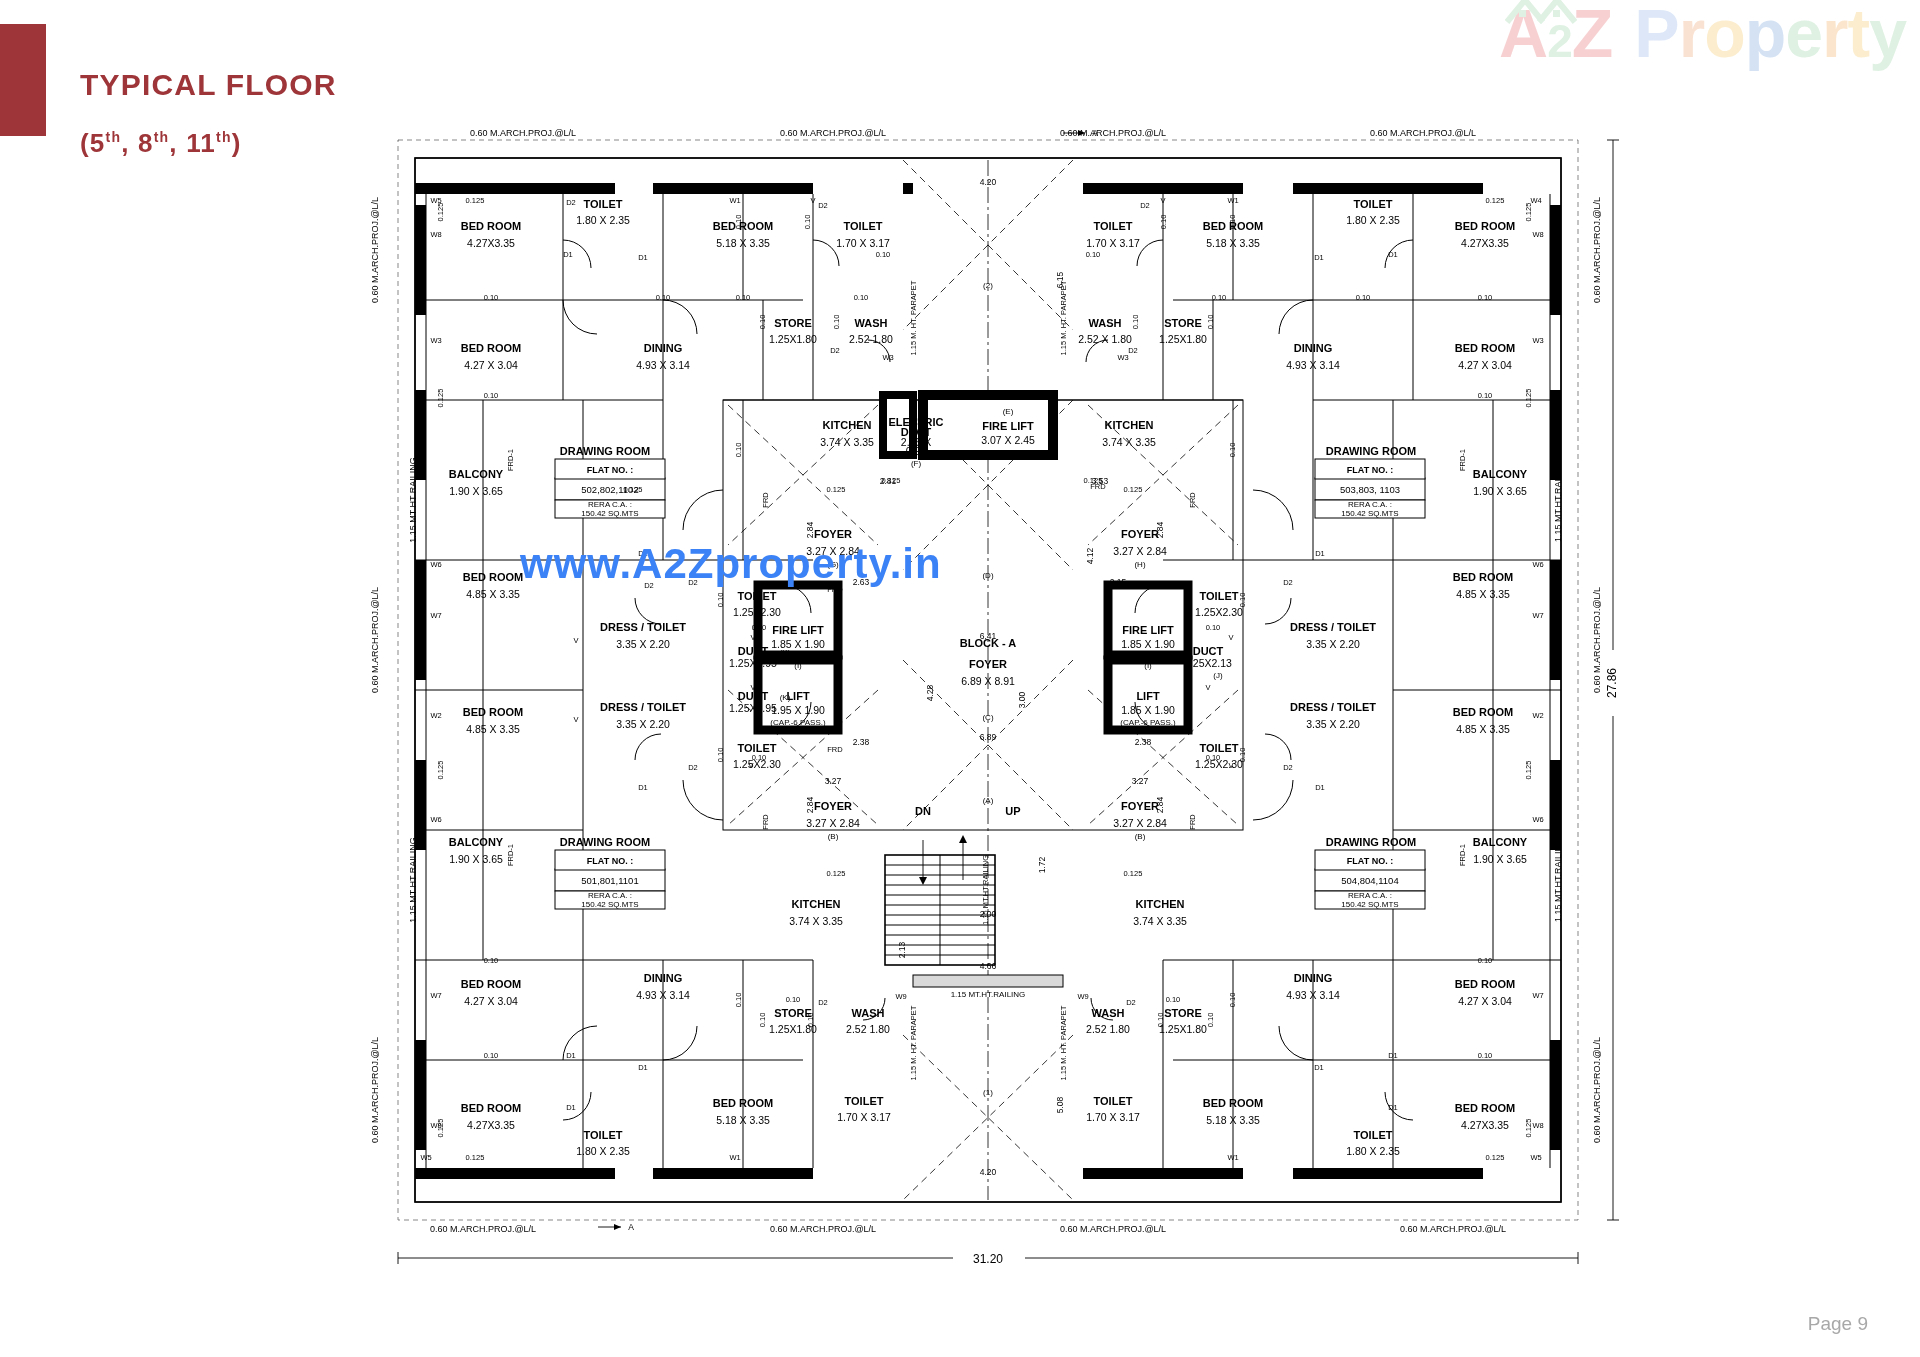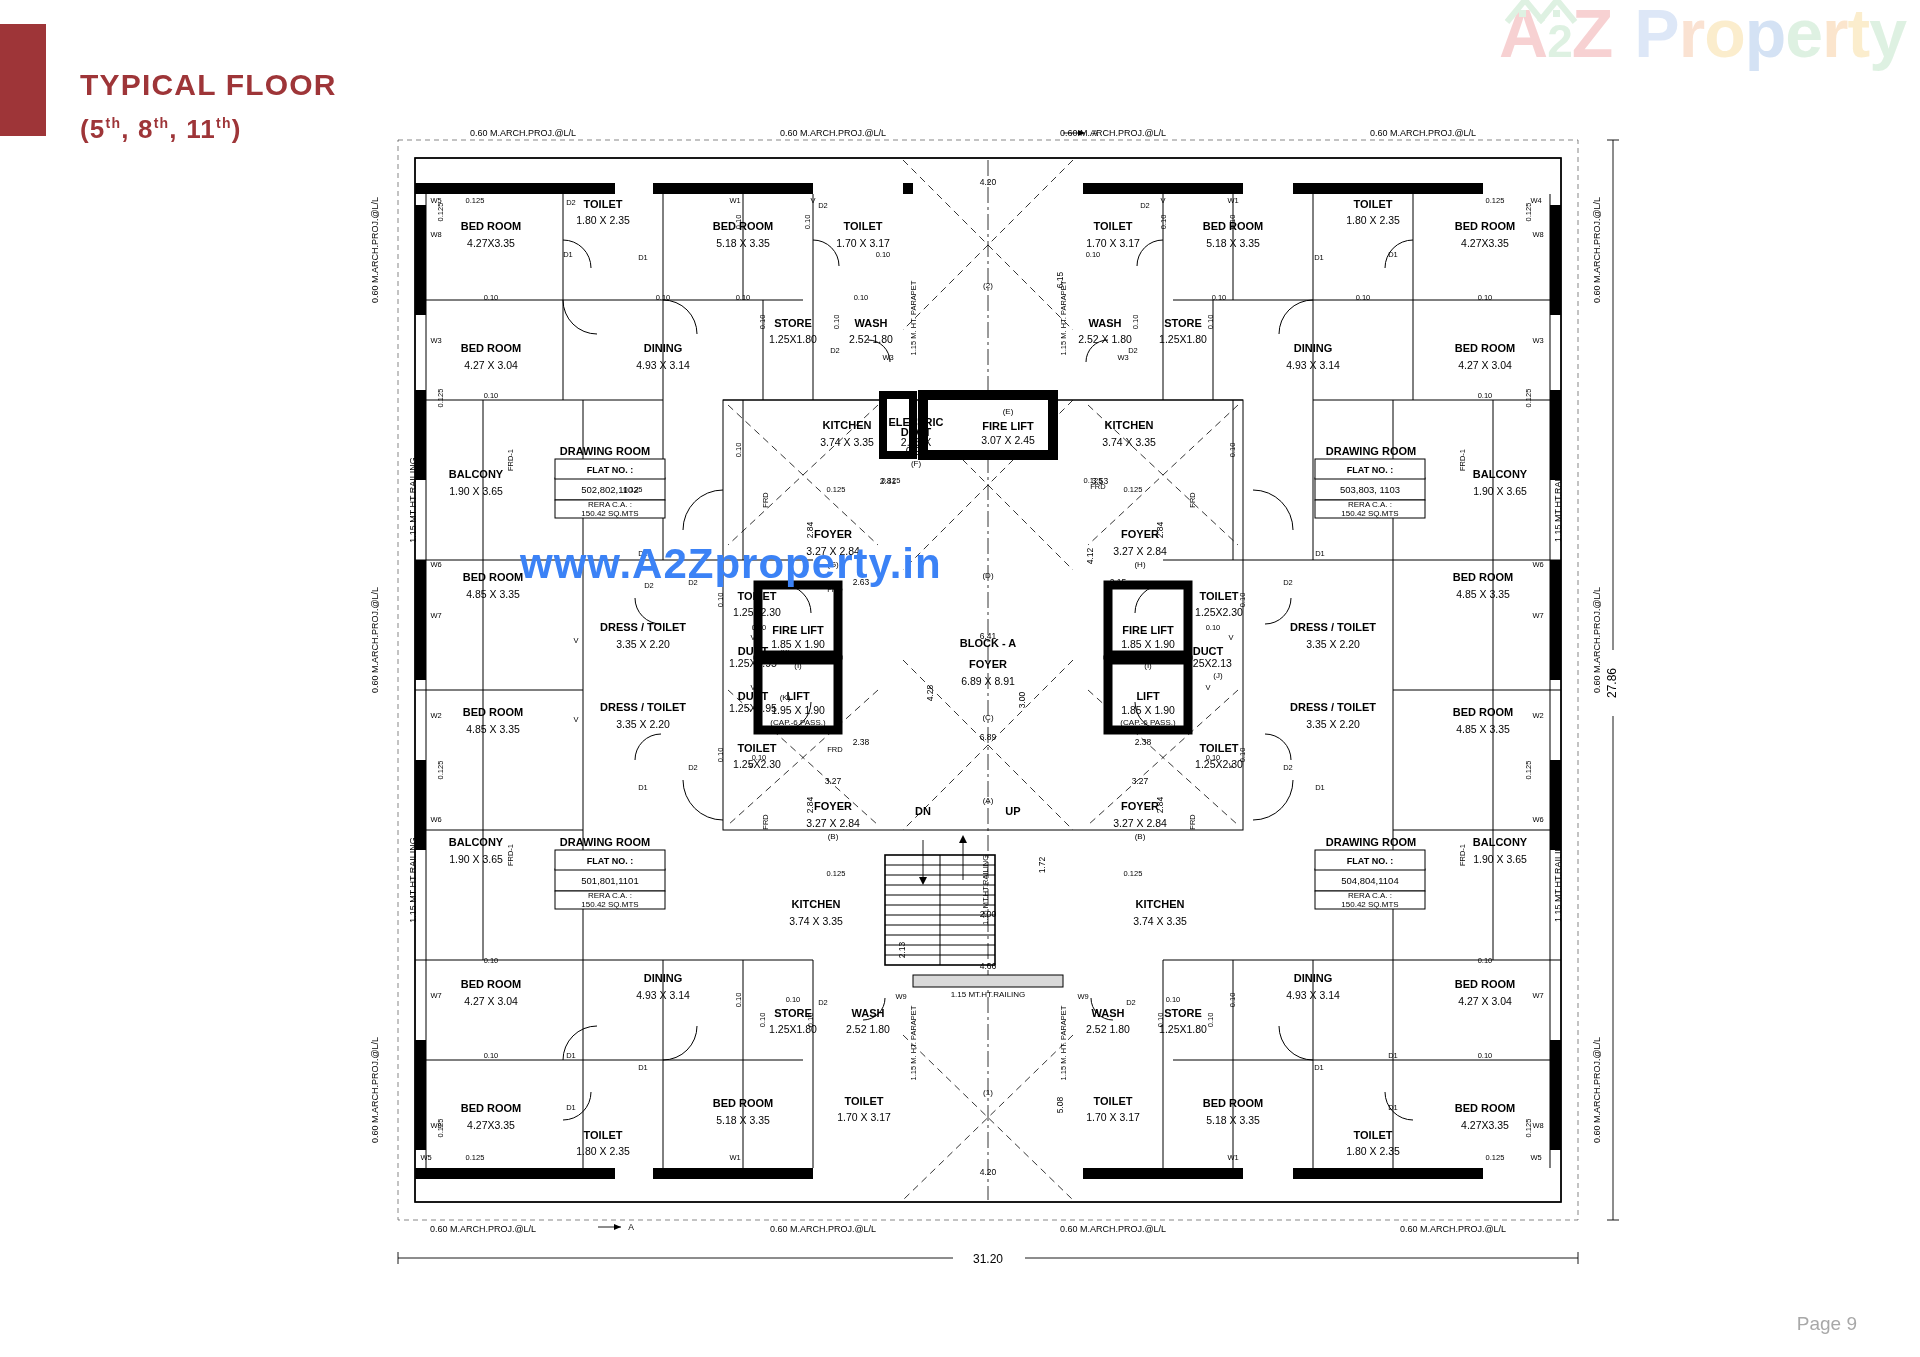--- a/index.html
+++ b/index.html
@@ -15,38 +15,38 @@
   #title-bar { position:absolute; left:0; top:24px; width:1920px; height:120px; }
   #title-swatch {
     position:absolute; left:0; top:24px; width:46px; height:112px;
     background:#9e3538;
   }
   #title-text {
     position:absolute; left:80px; top:44px;
     color:#9e3538; font-weight:bold; letter-spacing:1.2px;
   }
   #title-main { font-size:30px; line-height:34px; }
-  #title-sub  { font-size:26px; line-height:34px; margin-top:4px; }
+  #title-sub  { font-size:26px; line-height:34px; margin-top:18px; }
   #title-sub sup { font-size:14px; }
 
   
   #logo {
     position:absolute; right:14px; top:-6px;
     font-size:68px; font-weight:bold; letter-spacing:-1px;
     white-space:nowrap; opacity:.33;
   }
   #logo .l-a{color:#e8767a;} #logo .l-2{color:#9ed6a8;} #logo .l-z{color:#e8767a;}
   #logo .l-P{color:#9ab8e8;} #logo .l-r{color:#f0a878;} #logo .l-o{color:#f5c96a;}
   #logo .l-p{color:#7fa8e0;} #logo .l-e{color:#9ed6a8;} #logo .l-r2{color:#f5b36a;}
   #logo .l-t{color:#f5c96a;} #logo .l-y{color:#9ed6a8;}
   #logo .roof { position:relative; display:inline-block; }
   #logo .roof svg{ position:absolute; left:4px; top:-2px; }
 
   #page-num {
-    position:absolute; right:63px; bottom:22px;
+    position:absolute; right:52px; bottom:22px;
     color:#a8a8a8; font-size:19px;
   }
 
   
   #plan { position:absolute; left:0; top:0; width:1920px; height:1357px;margin-left:23px; }
   #plan svg { display:block; }
 
   .wm {
     position:absolute; left:520px; top:540px;
     font-size:42px; color:#3b82f6; font-weight:bold;

